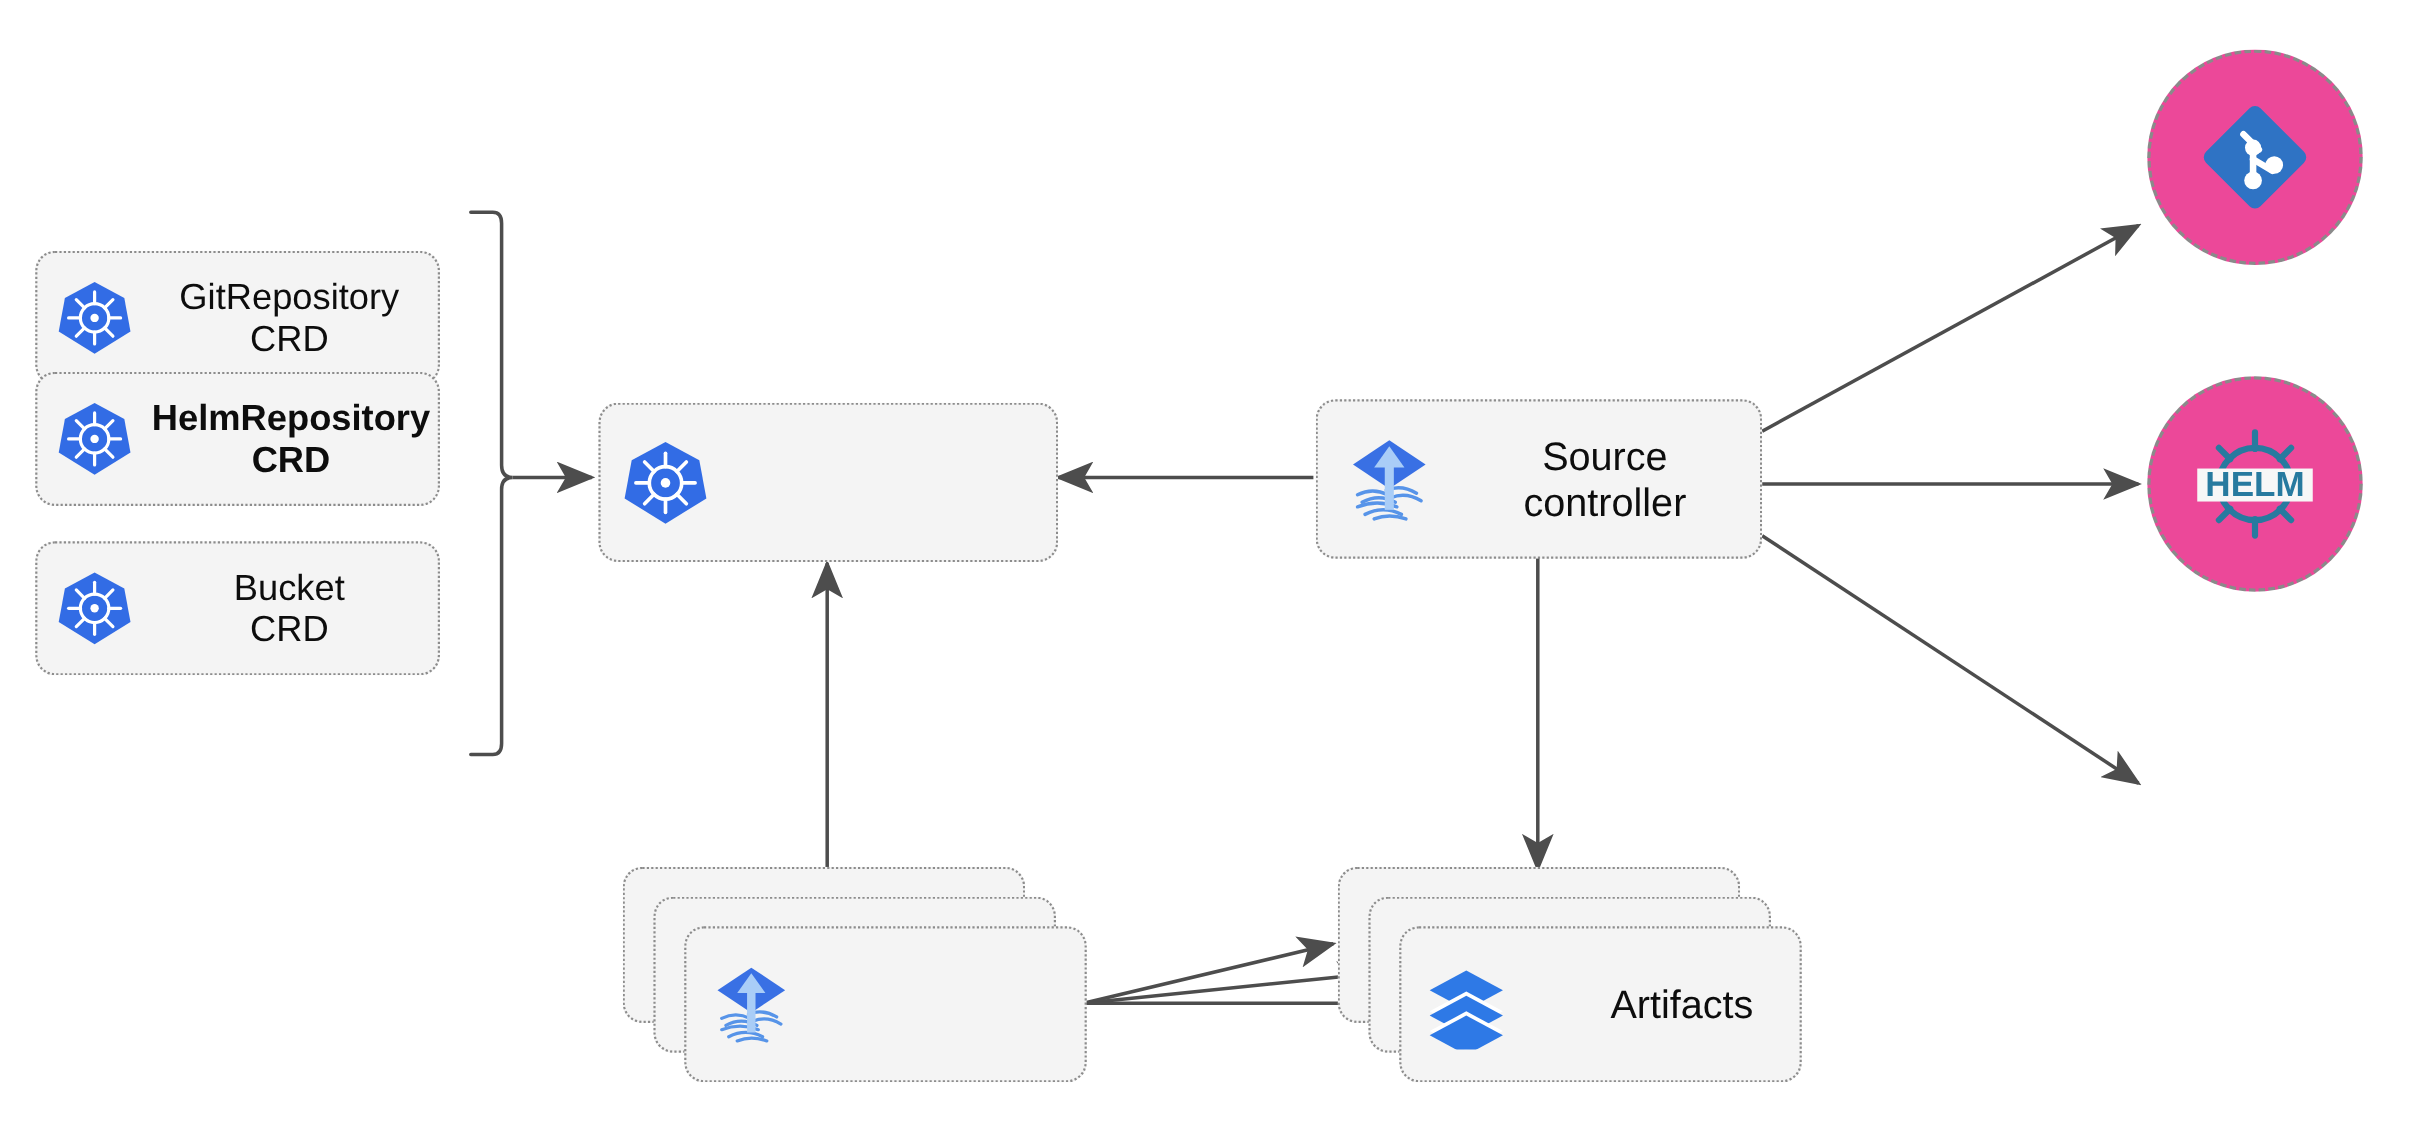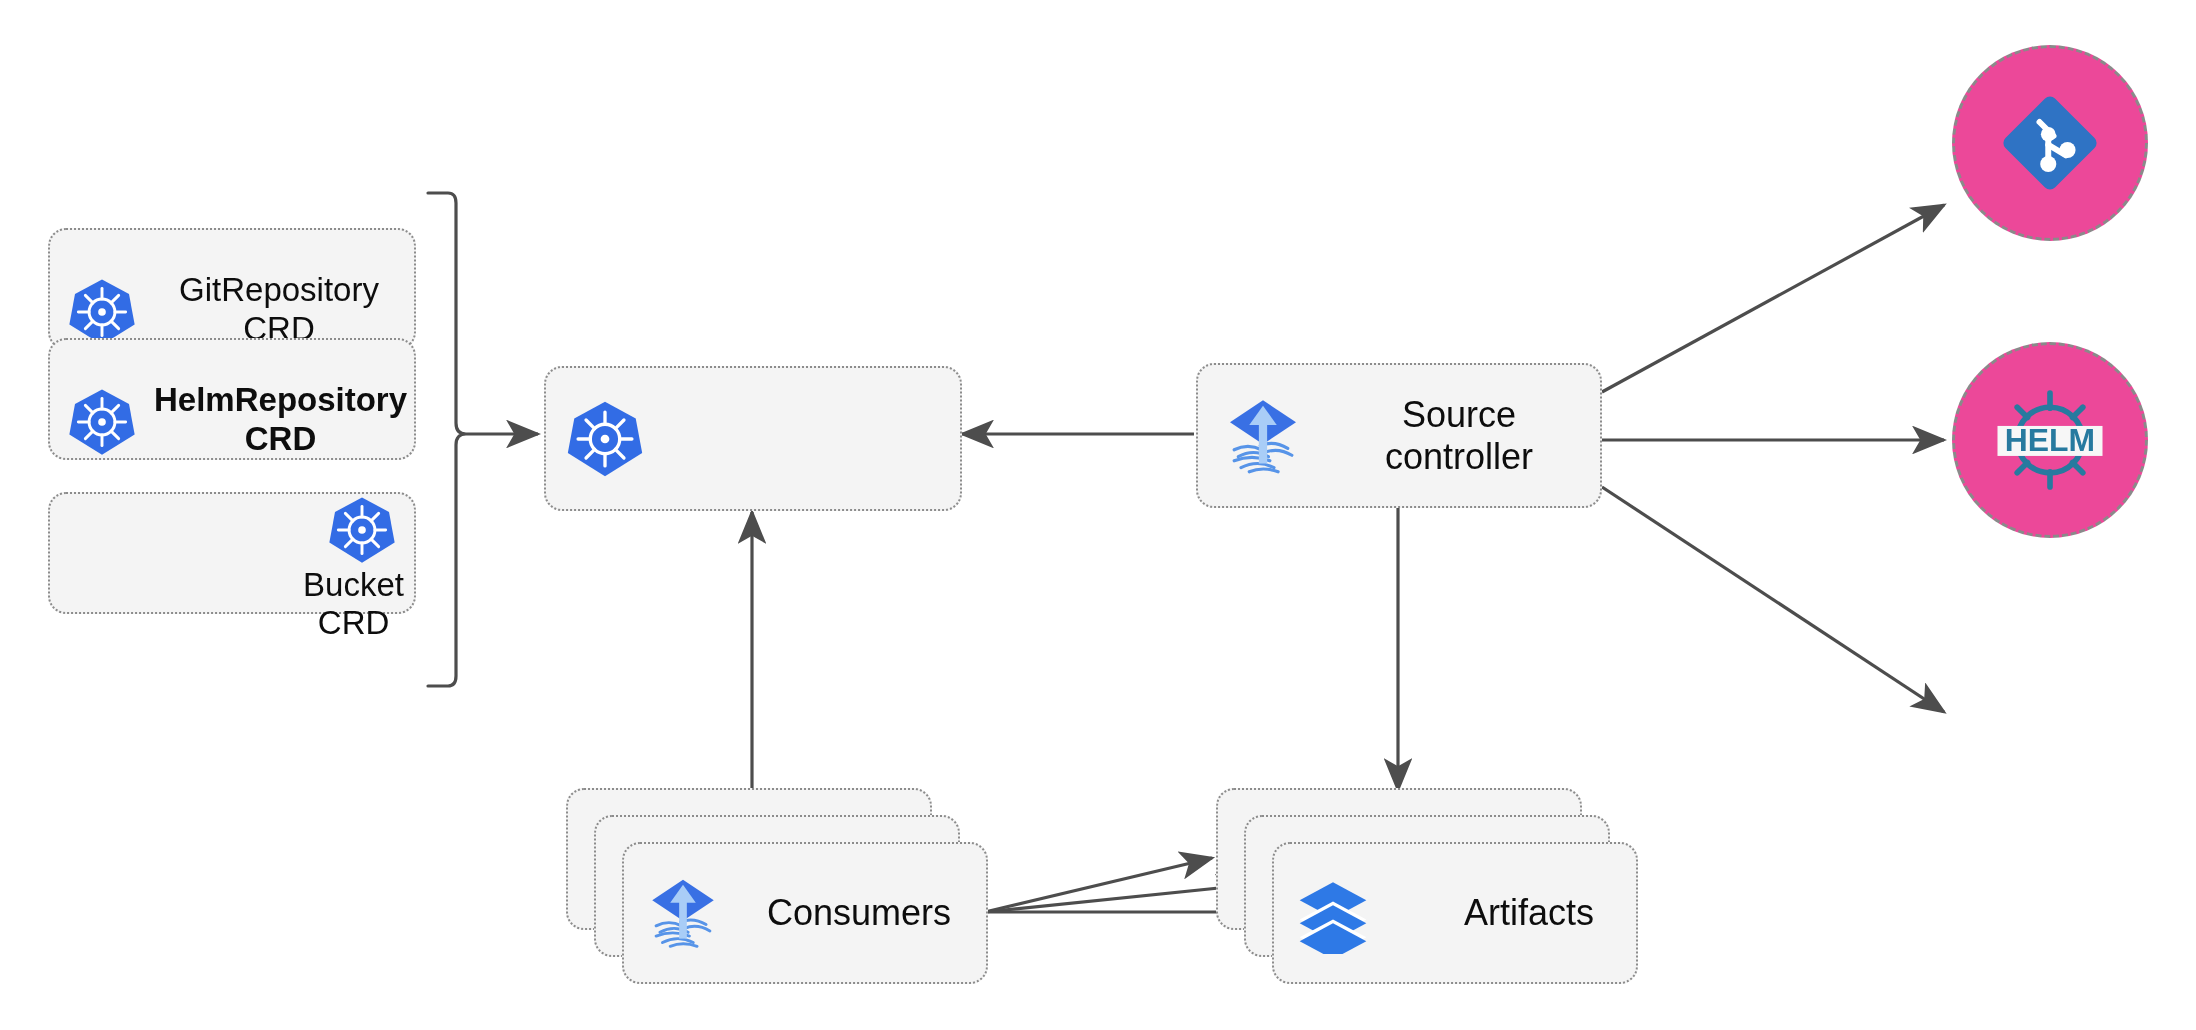--- a/index.html
+++ b/index.html
@@ -43,22 +43,21 @@
     color: #0d0d0d;
     line-height: 1.16;
     text-align: center;
     white-space: pre-line;
     flex: 1;
     padding-right: 10px;
   }
   .crd-box {
     width: 368px;
     height: 122px;
-    left: 48px;
-    align-items: flex-end;
+    left: 32px;
   }
   .crd-box .node-label { font-size: 33px; }
   .crd-icon-wrap {
     width: 104px;
     display: flex;
     align-items: center;
     justify-content: center;
     flex: none;
   }
 
@@ -167,21 +166,21 @@
           <line x1="40.1" y1="40.1" x2="46.8" y2="46.8"></line>
           <line x1="46.8" y1="17.2" x2="40.1" y2="23.9"></line>
           <line x1="23.9" y1="40.1" x2="17.2" y2="46.8"></line>
         </g>
       </svg>
     </span>
     <span class="node-label">HelmRepository
 CRD</span>
   </div>
 
-  <div class="node crd-box" style="top:492px;flex-direction:column;">
+  <div class="node crd-box" style="top:492px;">
     <span class="crd-icon-wrap">
       <svg class="icon-svg" width="72" height="72" viewBox="0 0 64 64">
         <polygon points="32,3 56,16 61,43 32,61 3,43 8,16" fill="#326ce5"></polygon>
         <g fill="none" stroke="#ffffff" stroke-width="2.6" stroke-linecap="round">
           <circle cx="32" cy="32" r="11.5"></circle>
           <circle cx="32" cy="32" r="3.4" fill="#ffffff" stroke="none"></circle>
           <line x1="32" y1="11" x2="32" y2="20.5"></line>
           <line x1="32" y1="43.5" x2="32" y2="53"></line>
           <line x1="11" y1="32" x2="20.5" y2="32"></line>
           <line x1="43.5" y1="32" x2="53" y2="32"></line>
@@ -253,21 +252,20 @@
           <path d="M22 58 Q 32 54 43 58"></path>
           <path d="M30 39 Q 40 35 50 41"></path>
           <path d="M33 44 Q 43 40 53 46"></path>
         </g>
         <g>
           <rect x="29" y="18" width="6" height="34" fill="#a9cdf7"></rect>
           <polygon points="32,10 42,24 22,24" fill="#a9cdf7"></polygon>
         </g>
       </svg>
     </span>
-    <span class="node-label" style="font-size:36px;">Consumers</span>
   </div>
 
   <div class="stack-shadow" style="left:1216px; top:788px; width:366px; height:142px;"></div>
   <div class="stack-shadow" style="left:1244px; top:815px; width:366px; height:142px;"></div>
   <div class="node" style="left:1272px; top:842px; width:366px; height:142px;gap:40px;">
     <span style="width:118px; display:flex; align-items:center; justify-content:center; flex:none;">
       <svg class="icon-svg" width="82" height="82" viewBox="0 0 64 64">
         <polygon points="32,8 58,22 32,36 6,22" fill="#2e79e6"></polygon>
         <polygon points="32,23 58,37 32,51 6,37" fill="#ffffff"></polygon>
         <polygon points="32,26 58,40 32,54 6,40" fill="#2e79e6"></polygon>

